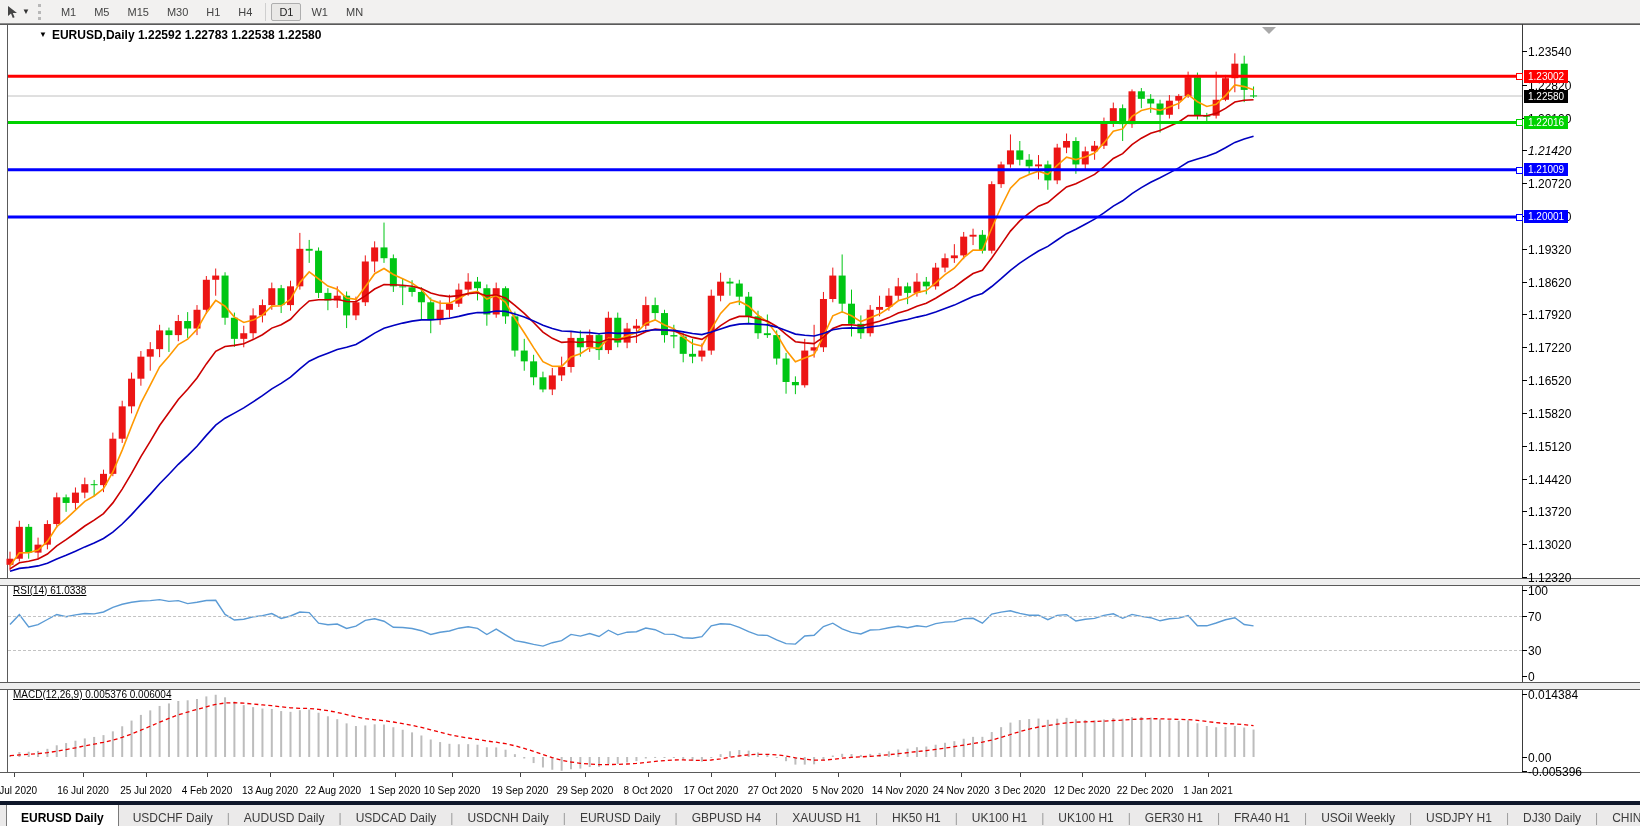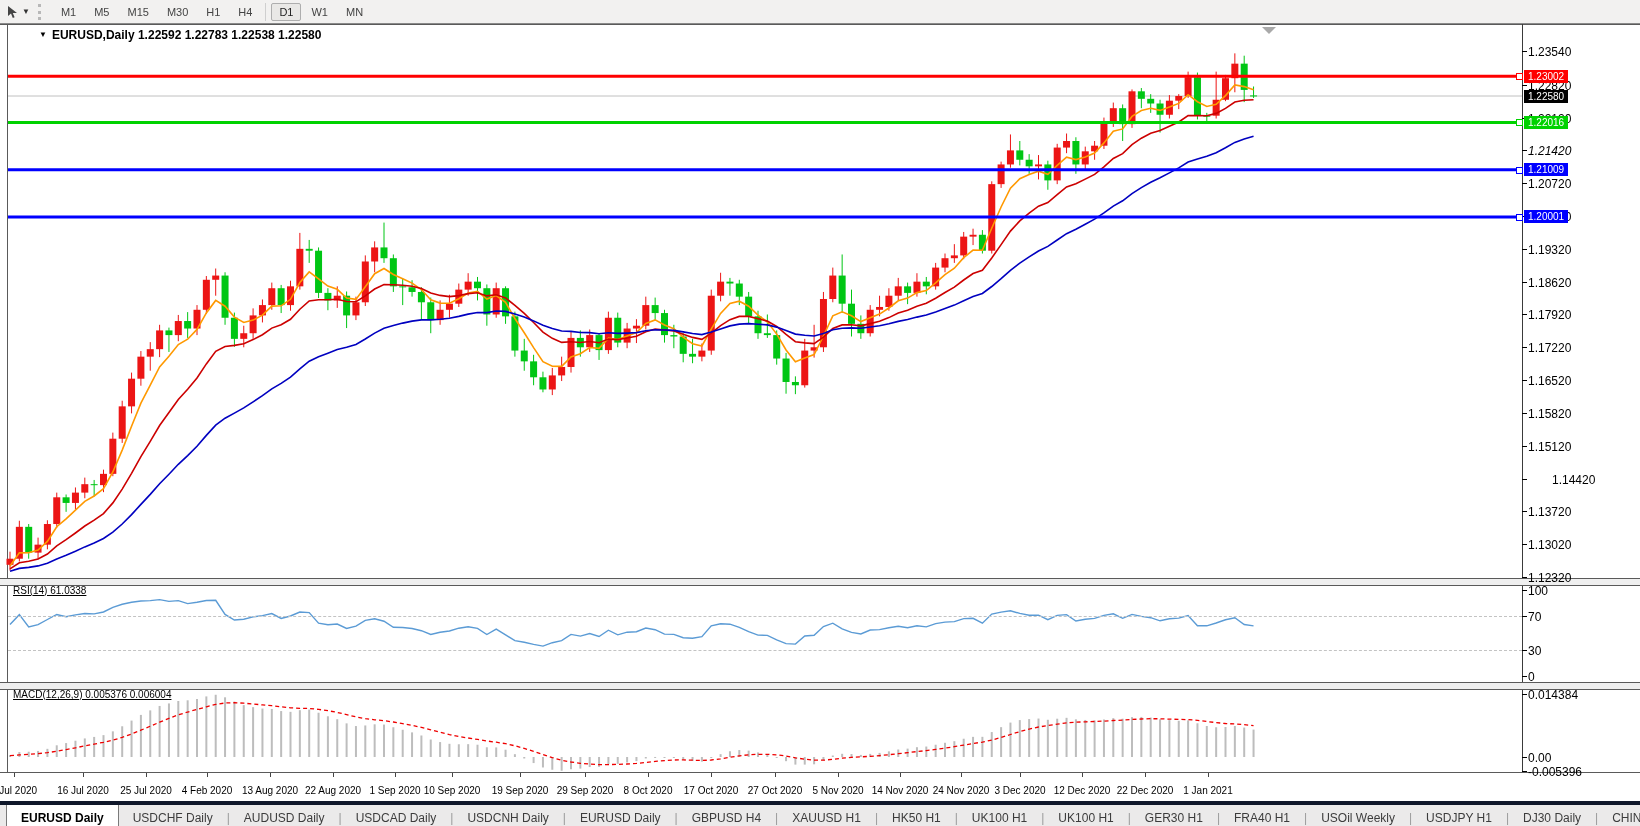--- a/index.html
+++ b/index.html
@@ -520,21 +520,21 @@
     <div class="axis-num" style="top: 308.469px;">1.17920</div>
     <div class="axis-tick" style="top: 347.285px;"></div>
     <div class="axis-num" style="top: 341.285px;">1.17220</div>
     <div class="axis-tick" style="top: 380.102px;"></div>
     <div class="axis-num" style="top: 374.102px;">1.16520</div>
     <div class="axis-tick" style="top: 412.918px;"></div>
     <div class="axis-num" style="top: 406.918px;">1.15820</div>
     <div class="axis-tick" style="top: 445.734px;"></div>
     <div class="axis-num" style="top: 439.734px;">1.15120</div>
     <div class="axis-tick" style="top: 478.551px;"></div>
-    <div class="axis-num" style="top: 472.551px; margin-left: 24px;">1.14420</div>
+    <div class="axis-num" style="top: 472.551px;">1.14420</div>
     <div class="axis-tick" style="top: 511.367px;"></div>
     <div class="axis-num" style="top: 505.367px;">1.13720</div>
     <div class="axis-tick" style="top: 544.184px;"></div>
     <div class="axis-num" style="top: 538.184px;">1.13020</div>
     <div class="axis-tick" style="top: 577px;"></div>
     <div class="axis-num" style="top: 571px;">1.12320</div>
     <div class="anchor-sq" style="top: 73.2217px; border: 1.5px solid rgb(255, 0, 0);"></div>
     <div class="badge" style="top: 69.7217px; background: rgb(255, 0, 0);">1.23002</div>
     <div class="anchor-sq" style="top: 119.446px; border: 1.5px solid rgb(0, 210, 0);"></div>
     <div class="badge" style="top: 115.946px; background: rgb(0, 210, 0);">1.22016</div>

